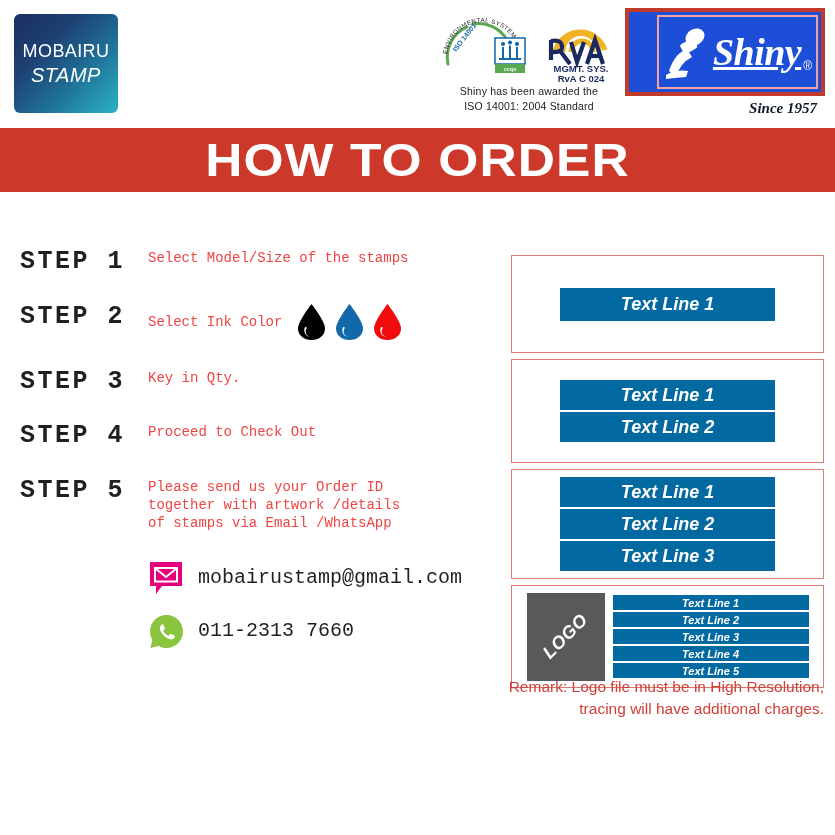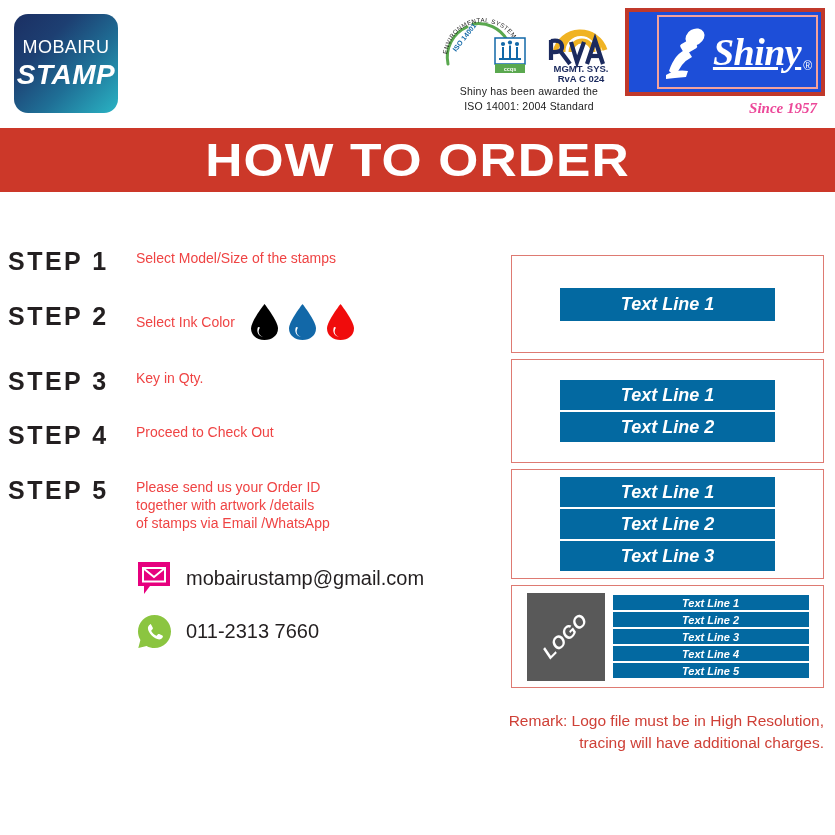--- a/index.html
+++ b/index.html
@@ -21,38 +21,38 @@
     position: absolute;
     left: 0; top: 0;
     width: 835px; height: 125px;
   }
 
   
   #brand-logo {
     position: absolute;
     left: 14px; top: 14px;
     width: 104px; height: 99px;
-    border-radius: 14px;
+    border-radius: 6px;
     background: linear-gradient(135deg, #1b2f63 0%, #1d3f72 30%, #1f6f96 62%, #2ab4c4 100%);
     display: flex;
     flex-direction: column;
     align-items: center;
     justify-content: center;
   }
   #brand-logo .bl-top {
     color: #ffffff;
     font-size: 18px;
     font-weight: 400;
     letter-spacing: 0.4px;
     line-height: 1;
   }
   #brand-logo .bl-bot {
     color: #ffffff;
-    font-size: 28px;
-    font-weight: 700;
+    font-size: 20px;
+    font-weight: 400;
     font-style: italic;
     letter-spacing: 0.5px;
     line-height: 1;
     margin-top: 5px;
   }
 
   
   #cert-block {
     position: absolute;
     left: 436px; top: 12px;
@@ -117,21 +117,21 @@
   }
   #since-text {
     position: absolute;
     left: 625px; top: 100px;
     width: 200px;
     text-align: right;
     font-family: "Liberation Serif", serif;
     font-style: italic;
     font-weight: 700;
     font-size: 15px;
-    color: #ec4899;
+    color: #0f172a;
     padding-right: 8px;
     box-sizing: border-box;
   }
 
   
   #title-banner {
     position: absolute;
     left: 0; top: 128px;
     width: 835px; height: 64px;
     background: #cc3829;
@@ -144,22 +144,23 @@
     font-size: 46px;
     font-weight: 700;
     letter-spacing: 1px;
     transform: scaleX(1.12);
     line-height: 1;
   }
 
   
   #steps-col {
     position: absolute;
-    left: 8px; top: 248px;
+    left: 20px; top: 248px;
     width: 470px;
+    font-family: Liberation Mono, monospace;
   }
   .step-row {
     display: flex;
     align-items: flex-start;
     margin-bottom: 27px;
   }
   .step-label {
     width: 128px;
     flex: 0 0 128px;
     font-size: 25px;
@@ -263,21 +264,21 @@
     transform: rotate(-45deg);
     white-space: nowrap;
     letter-spacing: 0.5px;
   }
   #box-4 .bar-stack { gap: 2px; }
   #box-4 .text-bar { width: 196px; height: 15px; font-size: 11px; }
 
   
   #remark {
     position: absolute;
-    left: 400px; top: 710px;
+    left: 400px; top: 676px;
     width: 424px;
     text-align: right;
     color: #cf4037;
     font-size: 15.5px;
     line-height: 1.45;
   }
 </style>
 </head>
 <body>
 

